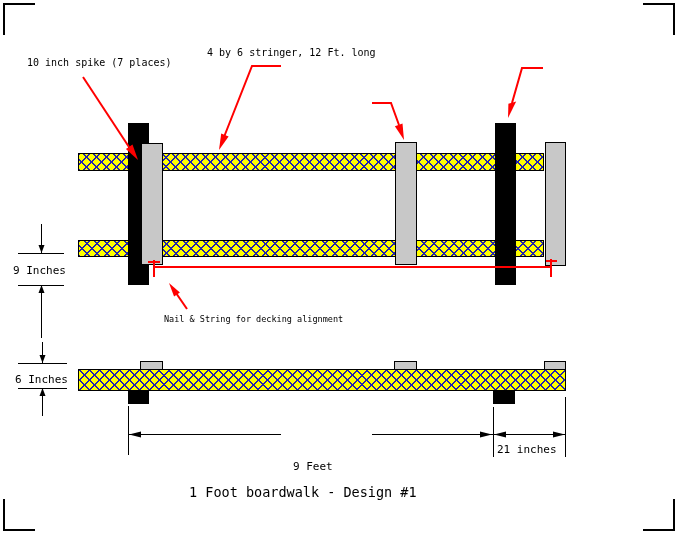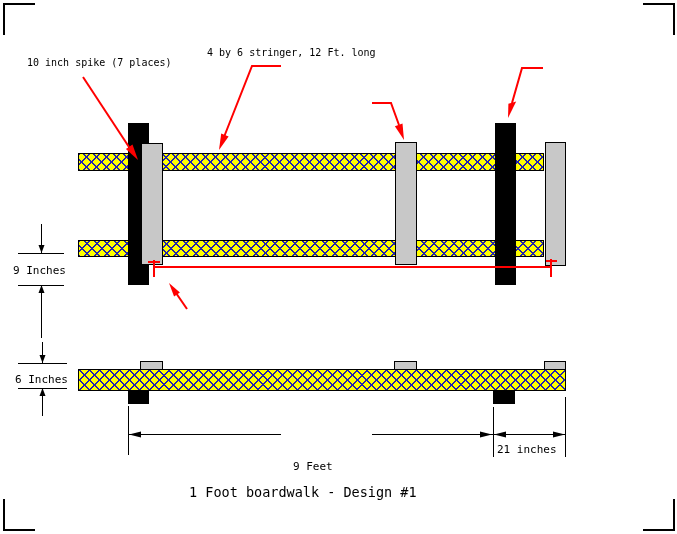--- a/index.html
+++ b/index.html
@@ -102,20 +102,21 @@
       <line x1="372" y1="434.5" x2="565" y2="434.5"></line>
     </g>
     <polygon points="129,434.5 141,431.5 141,437.5" fill="#000"></polygon>
     <polygon points="492,434.5 480,431.5 480,437.5" fill="#000"></polygon>
     <polygon points="494,434.5 506,431.5 506,437.5" fill="#000"></polygon>
     <polygon points="565,434.5 553,431.5 553,437.5" fill="#000"></polygon>
   </svg>
 
   <div class="txt lbl" style="left:27px;  top:57px;">10 inch spike (7 places)</div>
   <div class="txt lbl" style="left:207px; top:47px;">4 by 6 stringer, 12 Ft. long</div>
+  <div class="txt small" style="left:164px; top:314px;">Nail &amp; String for decking alignment</div>
 
   <div class="txt dim" style="left:13px;  top:264px;">9 Inches</div>
   <div class="txt dim" style="left:15px;  top:373px;">6 Inches</div>
   <div class="txt dim" style="left:293px; top:444px;margin-top:16px;">9 Feet</div>
   <div class="txt dim" style="left:497px; top:443px;">21 inches</div>
 
   <div class="txt title" style="left:189px; top:484px;">1 Foot boardwalk - Design #1</div>
 
 </div>
 

